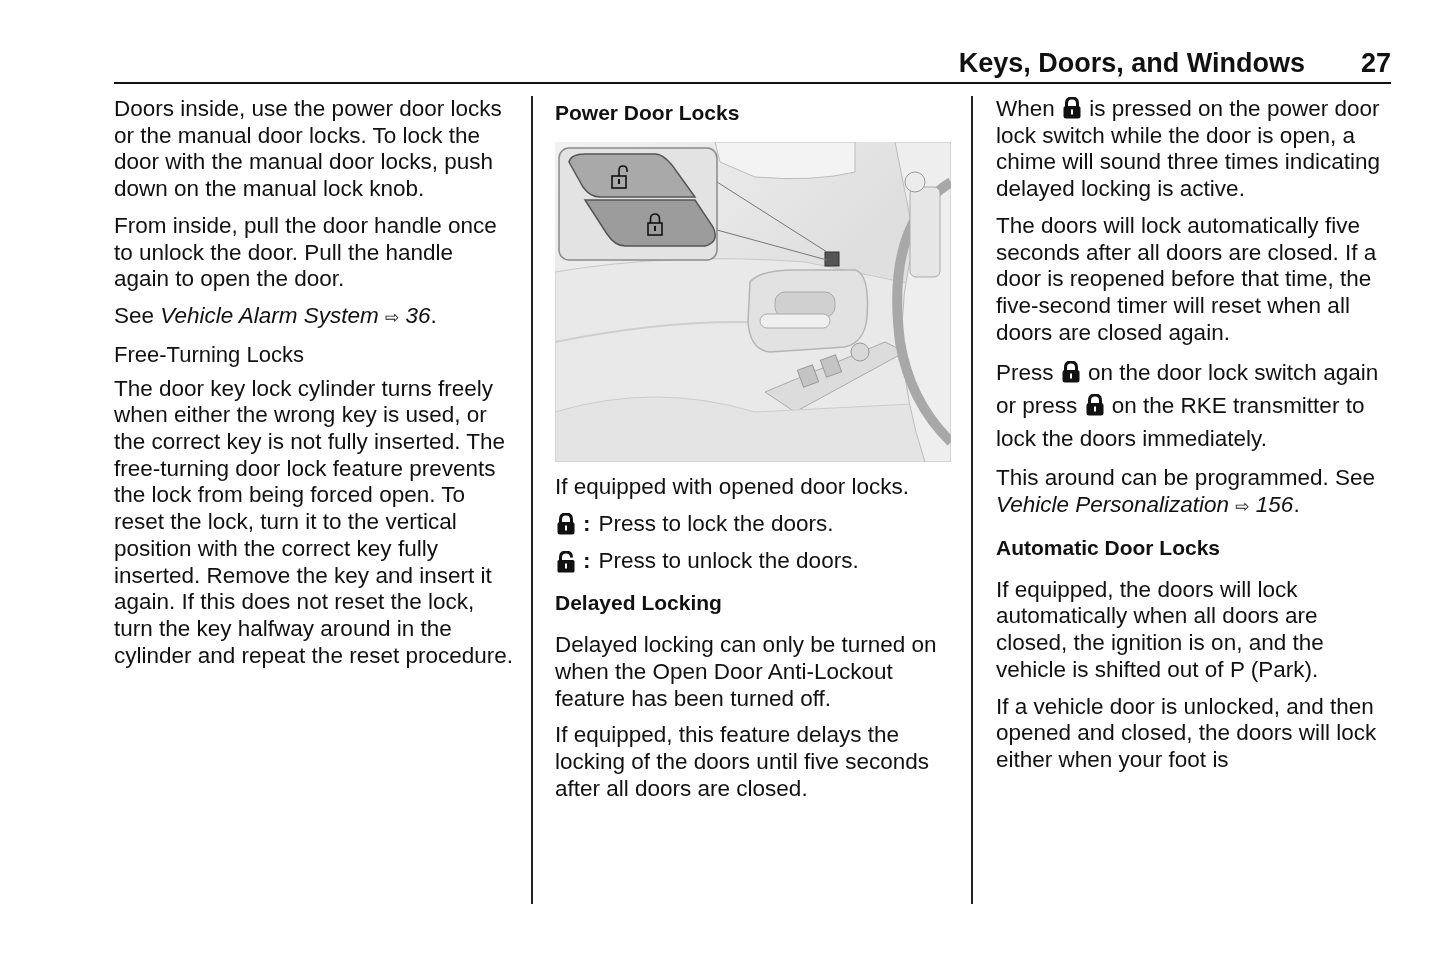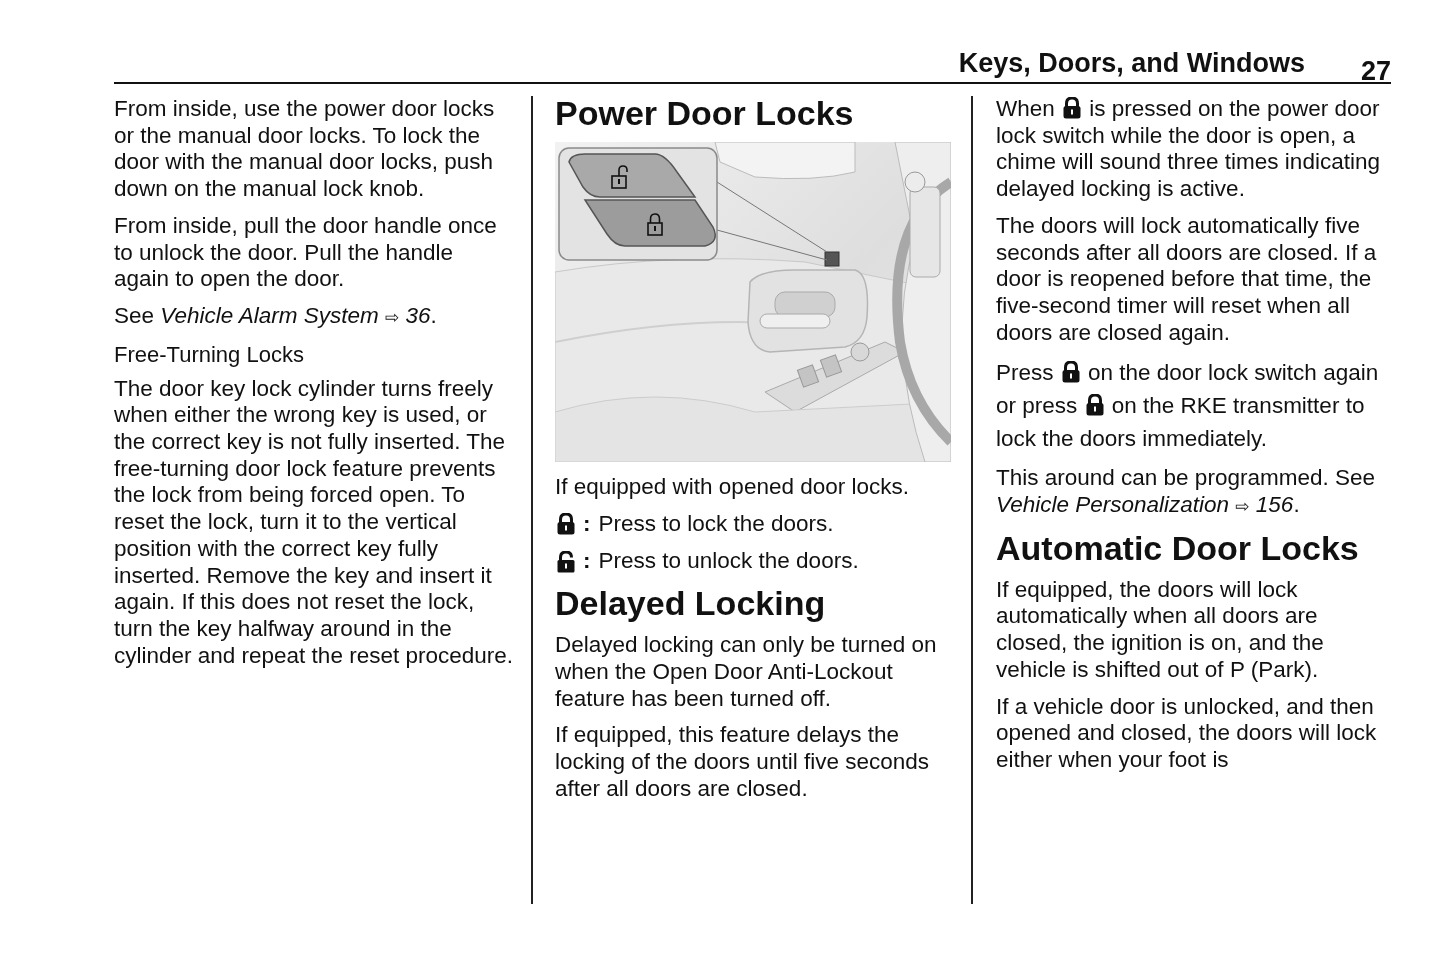--- a/index.html
+++ b/index.html
@@ -1,50 +1,50 @@
 <!DOCTYPE html>
 <html><head>
 <meta charset="utf-8">
 <style>
   html, body { margin:0; padding:0; background:#ffffff; }
   body { width:1445px; height:965px; position:relative; overflow:hidden;
          font-family:"Liberation Sans", sans-serif; color:#111; }
   .header { position:absolute; left:114px; top:44px; width:1277px; height:38px;
             border-bottom:2px solid #111; }
   .header-title { position:absolute; right:86px; top:4px; font-size:27px; font-weight:bold; }
-  .header-page { position:absolute; right:0; top:12px; font-size:27px; font-weight:bold; }
+  .header-page { position:absolute; right:0; top:4px; font-size:27px; font-weight:bold; }
   .col { position:absolute; top:96px; }
   .col1 { left:114px; width:400px; }
   .col2 { left:555px; width:400px; }
   .col3 { left:996px; width:395px; }
   .divider { position:absolute; top:96px; width:1.5px; height:808px; background:#222; }
   .d1 { left:531px; } .d2 { left:971px; }
   p { margin:0 0 10px 0; font-size:22.5px; line-height:26.7px; }
-  h2 { margin:0 0 12px 0; font-size:34px; font-weight:bold; line-height:34px; }
+  h2 { margin:0 0 12px 0; font-size:21px; font-weight:bold; line-height:34px; }
   h3 { margin:6px 0 8px 0; font-size:22px; font-weight:normal; line-height:26px; }
   em { }
   .xref-arrow { font-style:normal; font-size:17px; }
   .lock-glyph { display:inline-block; vertical-align:-3px; width:18px; height:22px; position:relative; margin:0 2px; }
   .figure { position:relative; width:396px; height:320px; margin:10px 0 12px 0; background:linear-gradient(135deg,#f2f2f2,#dedede 60%,#eaeaea); overflow:hidden; }
   .legend-row { display:flex; align-items:center; font-size:22.5px; line-height:26.7px; margin:0 0 11px 0; }
   .legend-row .sep { margin:0 8px 0 6px; font-weight:bold; }
 </style>
 </head>
 <body>
 
 <div class="header">
   <span class="header-title">Keys, Doors, and Windows</span>
   <span class="header-page">27</span>
 </div>
 
 <div class="divider d1"></div>
 <div class="divider d2"></div>
 
 <div class="col col1">
-  <p>From inside, use the power door locks or the manual door locks. To lock the door with the manual door locks, push down on the manual lock knob.</p>
+  <p>Doors inside, use the power door locks or the manual door locks. To lock the door with the manual door locks, push down on the manual lock knob.</p>
   <p>From inside, pull the door handle once to unlock the door. Pull the handle again to open the door.</p>
   <p>
     <span>See </span><em>Vehicle Alarm System</em>
     <span class="xref-arrow">⇨</span>
     <em>36</em><span>.</span>
   </p>
   <h3>Free-Turning Locks</h3>
   <p>The door key lock cylinder turns freely when either the wrong key is used, or the correct key is not fully inserted. The free-turning door lock feature prevents the lock from being forced open. To reset the lock, turn it to the vertical position with the correct key fully inserted. Remove the key and insert it again. If this does not reset the lock, turn the key halfway around in the cylinder and repeat the reset procedure.</p>
 </div>
 

